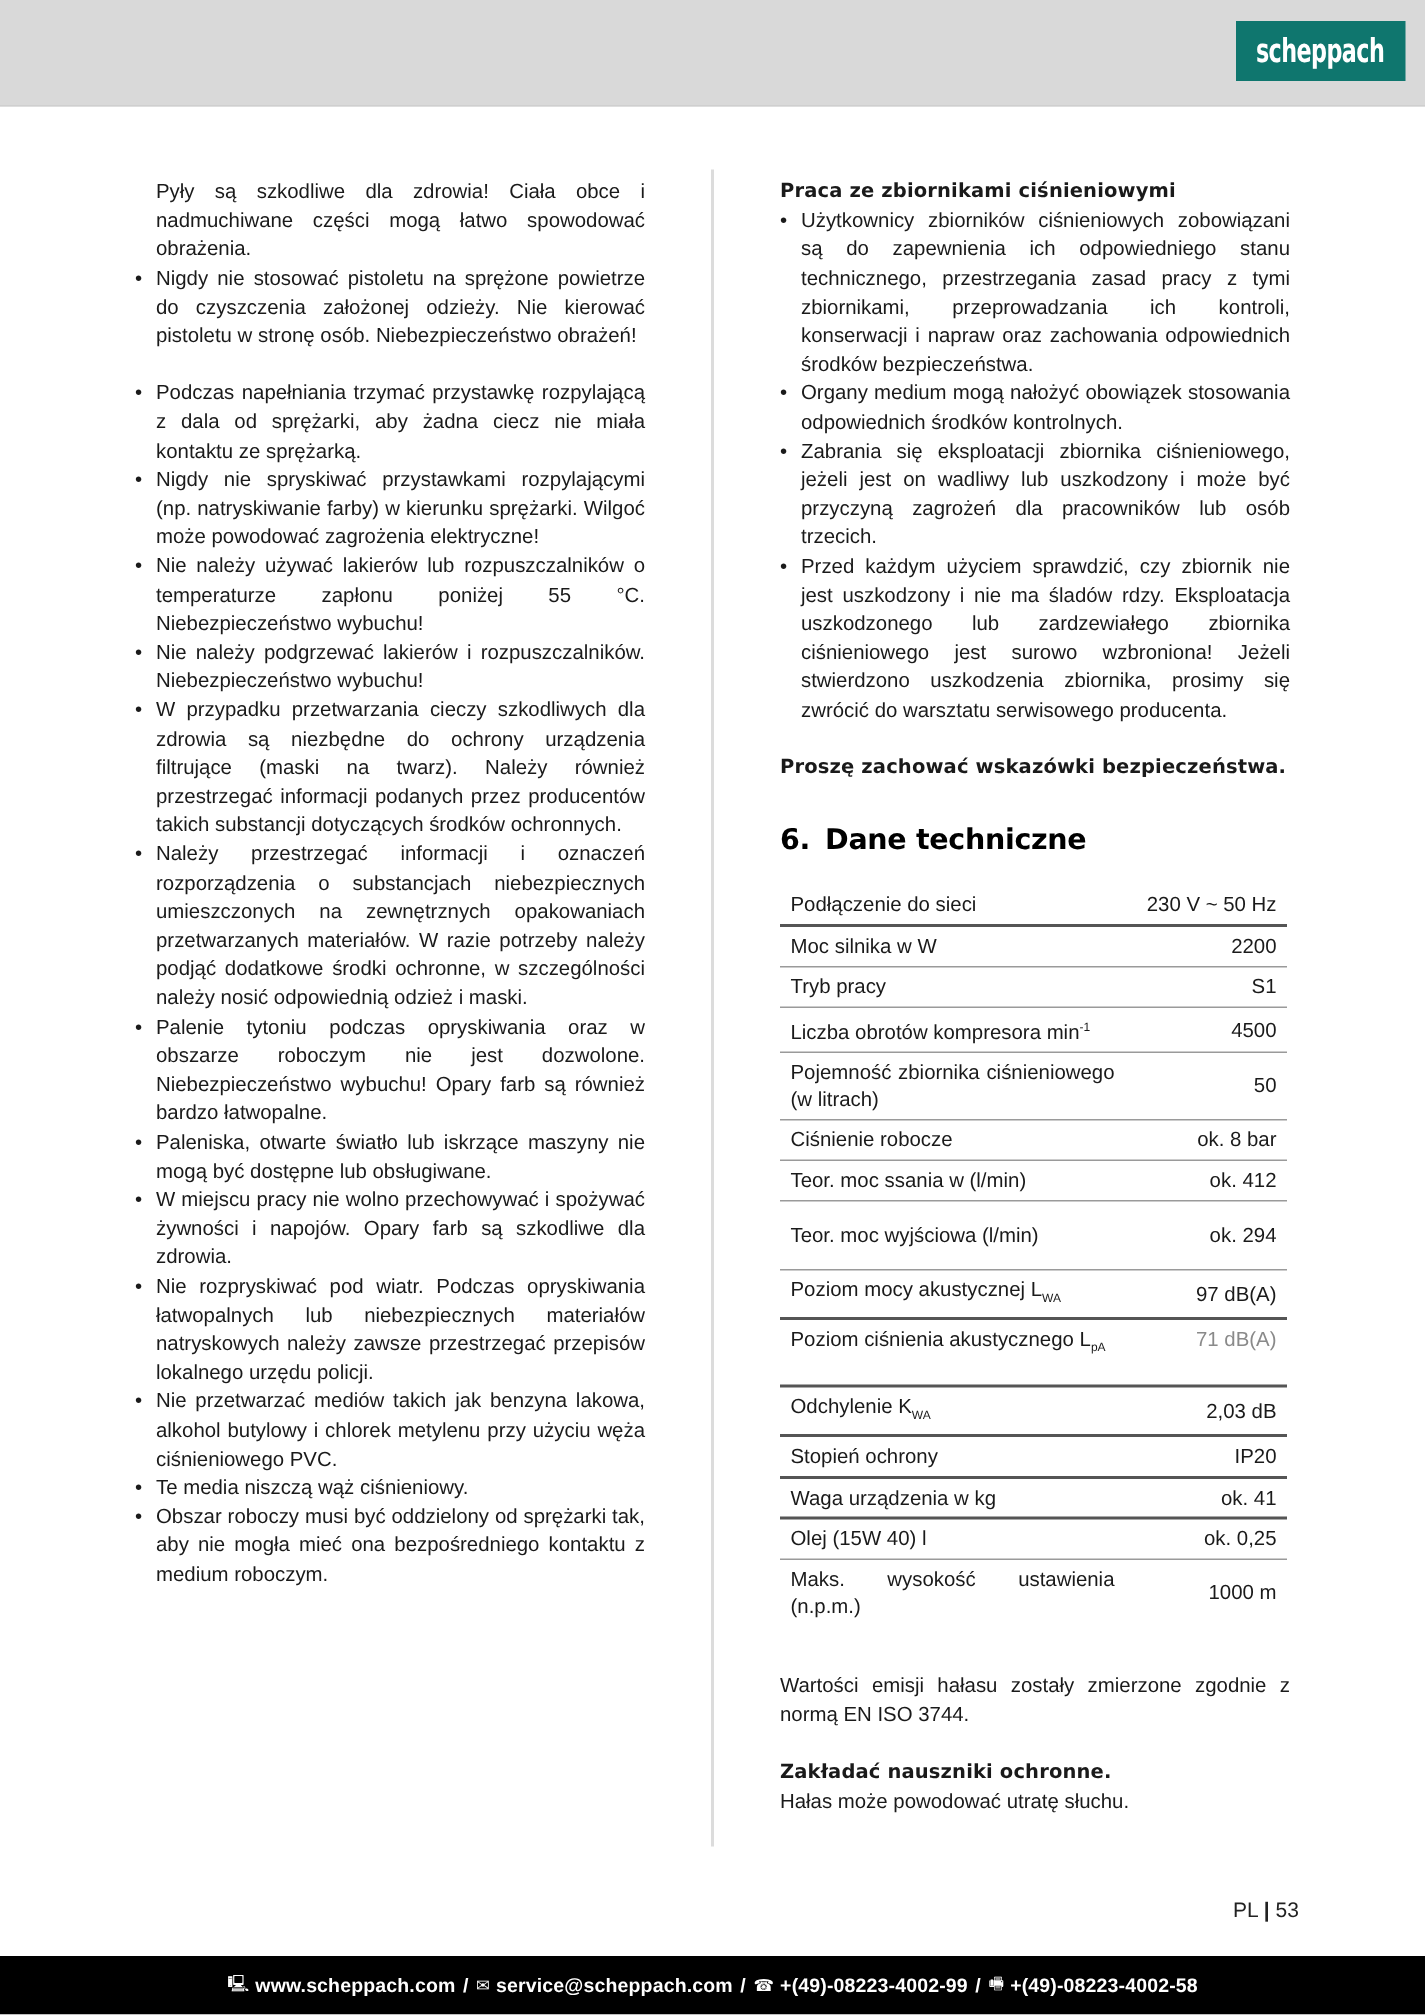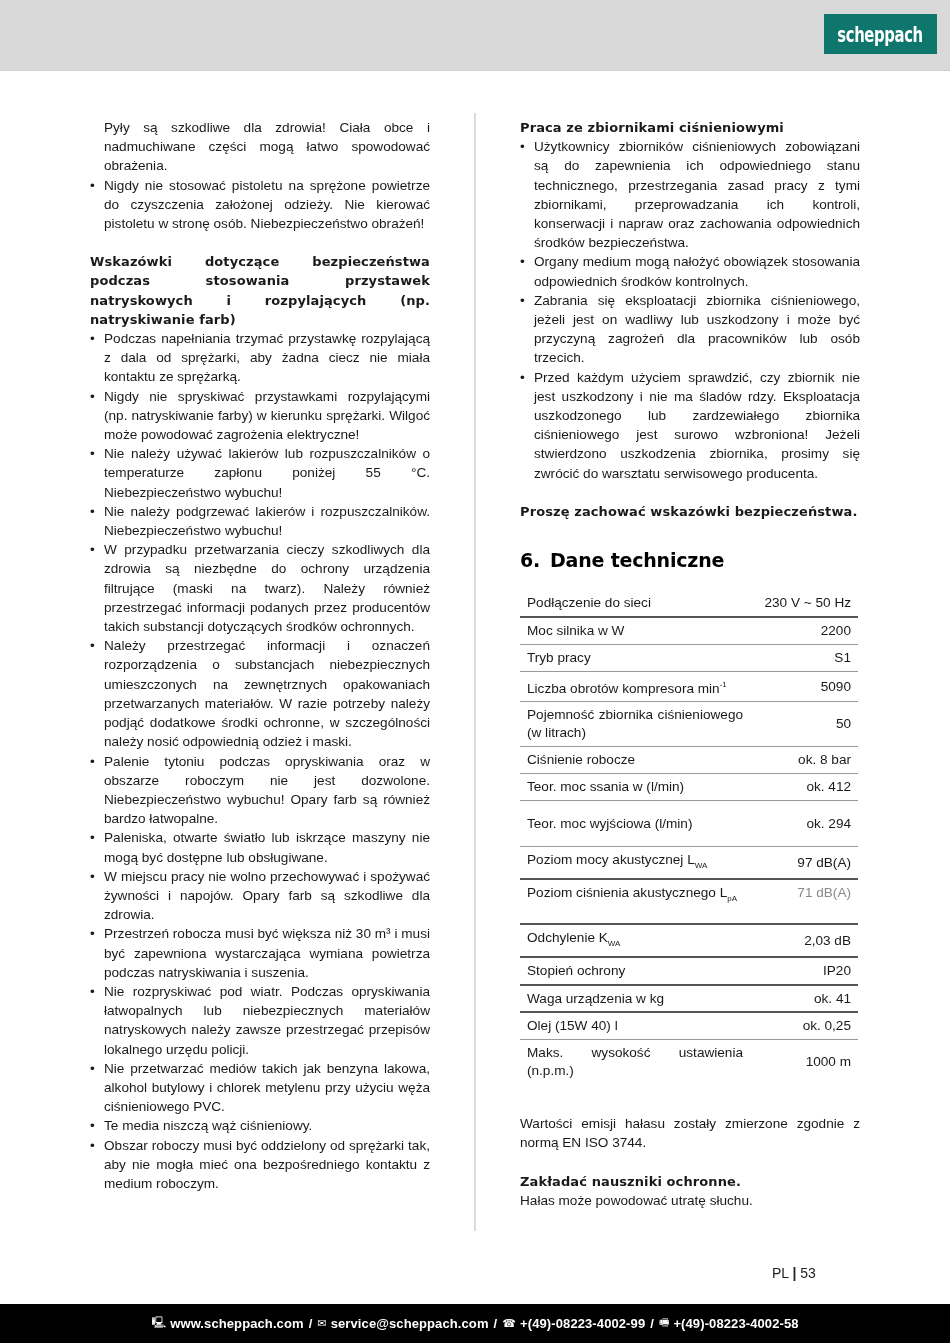--- a/index.html
+++ b/index.html
@@ -29,52 +29,50 @@
   table.spec { width: 338px; border-collapse: collapse; font-size: 13.6px; line-height: 17.5px; }
   table.spec td { padding: 4px 7px; vertical-align: middle; }
   table.spec td.val { text-align: right; white-space: nowrap; }
   table.spec tr { border-bottom: 1px solid #9a9a9a; }
   table.spec tr.thick { border-bottom: 2px solid #555; }
   table.spec tr.thin { border-bottom: 1.5px solid #9a9a9a; }
   table.spec tr.noline { border-bottom: none; }
   sub, sup { font-size: 8px; }
   .gray { color: #8a8a8a; }
 
-  .page-num { position: absolute; left: 772px; top: 1265px; font-size: 14px; color: #222; }
+  .page-num { position: absolute; left: 822px; top: 1265px; font-size: 14px; color: #222; }
   .footer { position: absolute; left: 0; top: 1304px; width: 950px; height: 39px; background: #000; color: #fff; font-family: "Liberation Sans", sans-serif; font-weight: bold; font-size: 13px; display: flex; align-items: center; justify-content: center; letter-spacing: 0.1px; }
   .footer .ic { font-weight: normal; font-size: 11px; margin-right: 4px; }
   .footer .sep { margin: 0 5px; }
 </style>
 </head>
 <body>
 
 <div class="header-band">
   <div class="logo">
     <span>scheppach</span>
   </div>
 </div>
 
 <div class="col col-left">
   <p class="plain">Pyły są szkodliwe dla zdrowia! Ciała obce i nadmuchiwane części mogą łatwo spowodować obrażenia.</p>
   <ul class="bullets">
     <li>Nigdy nie stosować pistoletu na sprężone powietrze do czyszczenia założonej odzieży. Nie kierować pistoletu w stronę osób. Niebezpieczeństwo obrażeń!</li>
   </ul>
   <div class="gap"></div>
-  <p class="bold-head">Wskazówki dotyczące bezpieczeństwa podczas stosowania przystawek natryskowych i rozpylających (np. natryskiwanie farb)</p>
   <ul class="bullets">
     <li>Podczas napełniania trzymać przystawkę rozpylającą z dala od sprężarki, aby żadna ciecz nie miała kontaktu ze sprężarką.</li>
     <li>Nigdy nie spryskiwać przystawkami rozpylającymi (np. natryskiwanie farby) w kierunku sprężarki. Wilgoć może powodować zagrożenia elektryczne!</li>
     <li>Nie należy używać lakierów lub rozpuszczalników o temperaturze zapłonu poniżej 55 °C. Niebezpieczeństwo wybuchu!</li>
     <li>Nie należy podgrzewać lakierów i rozpuszczalników. Niebezpieczeństwo wybuchu!</li>
     <li>W przypadku przetwarzania cieczy szkodliwych dla zdrowia są niezbędne do ochrony urządzenia filtrujące (maski na twarz). Należy również przestrzegać informacji podanych przez producentów takich substancji dotyczących środków ochronnych.</li>
     <li>Należy przestrzegać informacji i oznaczeń rozporządzenia o substancjach niebezpiecznych umieszczonych na zewnętrznych opakowaniach przetwarzanych materiałów. W razie potrzeby należy podjąć dodatkowe środki ochronne, w szczególności należy nosić odpowiednią odzież i maski.</li>
     <li>Palenie tytoniu podczas opryskiwania oraz w obszarze roboczym nie jest dozwolone. Niebezpieczeństwo wybuchu! Opary farb są również bardzo łatwopalne.</li>
     <li>Paleniska, otwarte światło lub iskrzące maszyny nie mogą być dostępne lub obsługiwane.</li>
     <li>W miejscu pracy nie wolno przechowywać i spożywać żywności i napojów. Opary farb są szkodliwe dla zdrowia.</li>
-    <li>Przestrzeń robocza musi być większa niż 30 m³ i musi być zapewniona wystarczająca wymiana powietrza podczas natryskiwania i suszenia.</li>
     <li>Nie rozpryskiwać pod wiatr. Podczas opryskiwania łatwopalnych lub niebezpiecznych materiałów natryskowych należy zawsze przestrzegać przepisów lokalnego urzędu policji.</li>
     <li>Nie przetwarzać mediów takich jak benzyna lakowa, alkohol butylowy i chlorek metylenu przy użyciu węża ciśnieniowego PVC.</li>
     <li>Te media niszczą wąż ciśnieniowy.</li>
     <li>Obszar roboczy musi być oddzielony od sprężarki tak, aby nie mogła mieć ona bezpośredniego kontaktu z medium roboczym.</li>
   </ul>
 </div>
 
 <div class="divider"></div>
 
 <div class="col col-right">
@@ -101,21 +99,21 @@
     <tr class="thin" style="height:27px;">
       <td>Moc silnika w W</td>
       <td class="val">2200</td>
     </tr>
     <tr class="thin" style="height:27px;">
       <td>Tryb pracy</td>
       <td class="val">S1</td>
     </tr>
     <tr class="thin" style="height:27px;">
       <td><span>Liczba obrotów kompresora min</span><sup>-1</sup></td>
-      <td class="val">5090</td>
+      <td class="val">4500</td>
     </tr>
     <tr class="thin" style="height:45px;">
       <td style="width:230px;">Pojemność zbiornika ciśnieniowego (w litrach)</td>
       <td class="val">50</td>
     </tr>
     <tr class="thin" style="height:27px;">
       <td>Ciśnienie robocze</td>
       <td class="val">ok. 8 bar</td>
     </tr>
     <tr class="thin" style="height:27px;">

